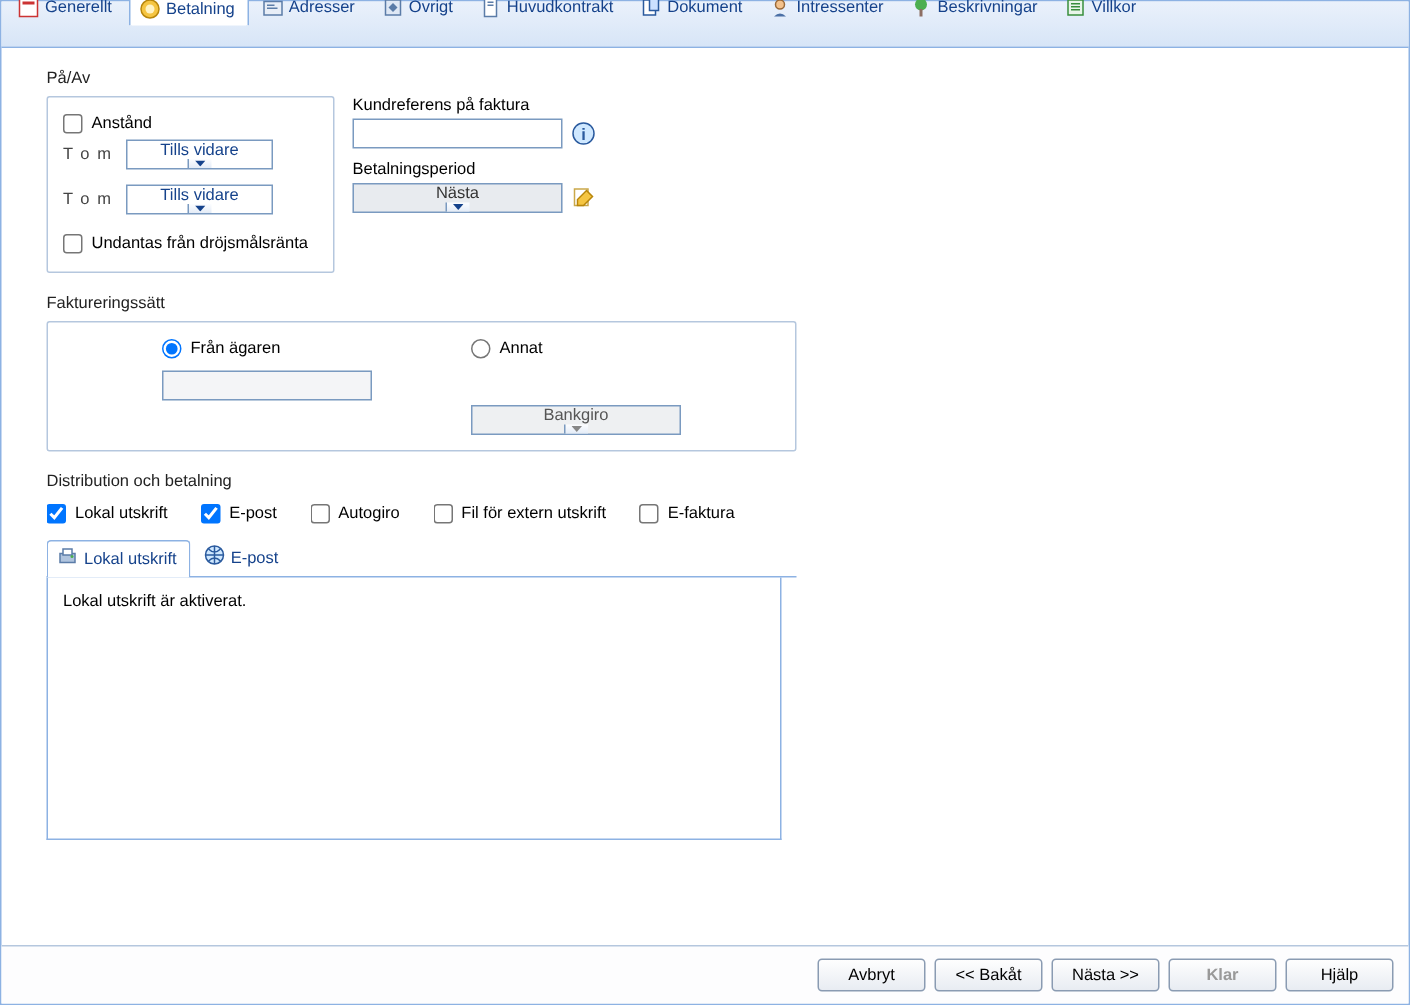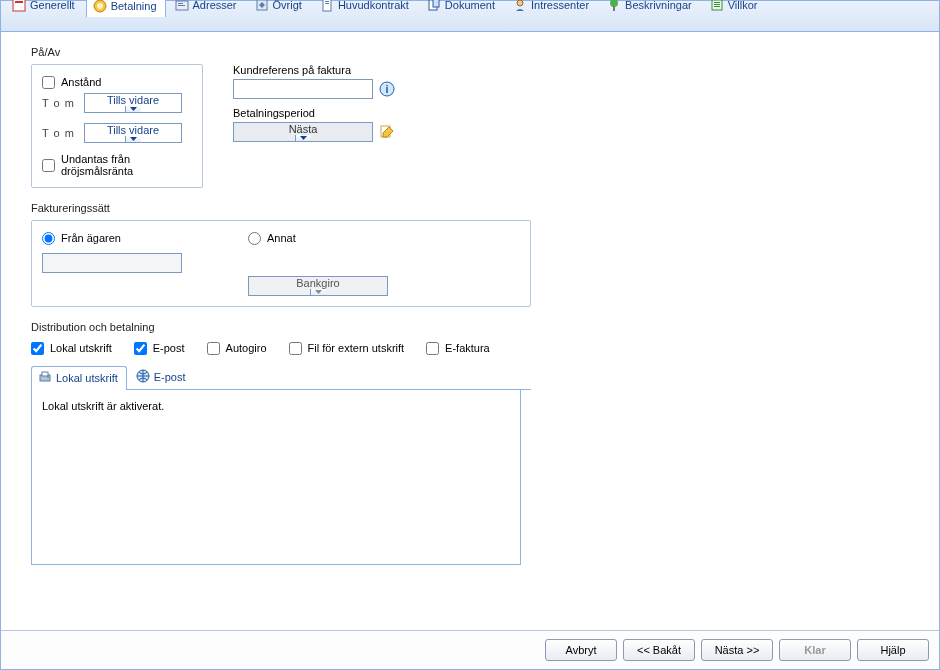--- a/index.html
+++ b/index.html
@@ -5,23 +5,23 @@
   * { box-sizing: border-box; font-family: Tahoma, Arial, sans-serif; font-size: 11px; }
   body { margin: 0; padding: 0; width: 940px; height: 670px; background: #fff; overflow: hidden; }
   .window { width: 940px; height: 670px; display: flex; flex-direction: column; border: 1px solid #8db2e3; }
   .tabbar { display: flex; background: linear-gradient(#eaf1fb,#d7e5f7); border-bottom: 1px solid #8db2e3; padding: 15px 4px; height: 24px; align-items: flex-end; }
   .tab { display: flex; align-items: center; gap: 4px; padding: 3px 8px 4px 6px; margin-right: 2px; color: #15428b; cursor: pointer; border: 1px solid transparent; border-bottom: none; border-radius: 3px 3px 0 0; }
   .tab.active { background: #fff; border-color: #8db2e3; position: relative; top: 1px; }
   .tab .icn { width: 14px; height: 14px; display: inline-flex; align-items: center; justify-content: center; }
   .content { flex: 1; padding: 14px 18px 8px 30px; overflow: auto; }
   .fieldset { border: none; padding: 0; margin: 0 0 14px 0; }
   .legend { color: #222; margin-bottom: 6px; }
-  .row { display: flex; align-items: flex-start; gap: 30px; }
+  .row { display: flex; align-items: flex-start; gap: 12px; }
   .box { border: 1px solid #b5c7de; padding: 8px 10px 10px 10px; border-radius: 2px; }
-  .paav .box { width: 172px; }
+  .paav .box { width: 192px; }
   .chkline { display: flex; align-items: center; gap: 6px; min-height: 18px; }
   input[type=checkbox], input[type=radio] { margin: 0; width: 13px; height: 13px; }
   .sublabel { color: #444; width: 36px; display: inline-block; letter-spacing: 1px; }
   .dd { display: inline-flex; align-items: center; border: 1px solid #7a9ac0; height: 20px; background: #fff; flex-direction: column; }
   .dd.disabled { background: #eef0f2; color: #555; margin-top: 23px; }
   .dd .ddtxt { flex: 1; padding: 0 6px; color: #15428b; }
   .dd.disabled .ddtxt { color: #555; }
   .dd .ddbtn { width: 16px; height: 100%; display: flex; align-items: center; justify-content: center; background: linear-gradient(#fcfdff,#e4ecf7); border-left: 1px solid #7a9ac0; }
   .dd .ddbtn svg { display: block; }
   .txt { border: 1px solid #7a9ac0; height: 20px; padding: 0 4px; }
@@ -196,21 +196,21 @@
                 <rect x="2" y="2" width="9" height="11" fill="#fff" stroke="#caa84a"></rect>
                 <path d="M10 3 L14 7 L8 13 L4 13 L4 9 Z" fill="#f5c542" stroke="#b8860b"></path>
               </svg></span>
         </div>
       </div>
     </div>
 
     <div class="fieldset">
       <div class="legend">Faktureringssätt</div>
       <div class="box" style="width:500px;">
-        <div class="fakt" style="gap:66px;">
+        <div class="fakt" style="gap:66px;justify-content:center;">
           <div class="faktcol">
             <div class="chkline">
               <input type="radio" name="fakt" checked="" style="">
               <span>Från ägaren</span>
             </div>
             <input type="text" class="txt" style="width: 140px; background: rgb(244, 245, 247);" disabled="">
           </div>
           <div class="faktcol">
             <div class="chkline">
               <input type="radio" name="fakt" style="">

